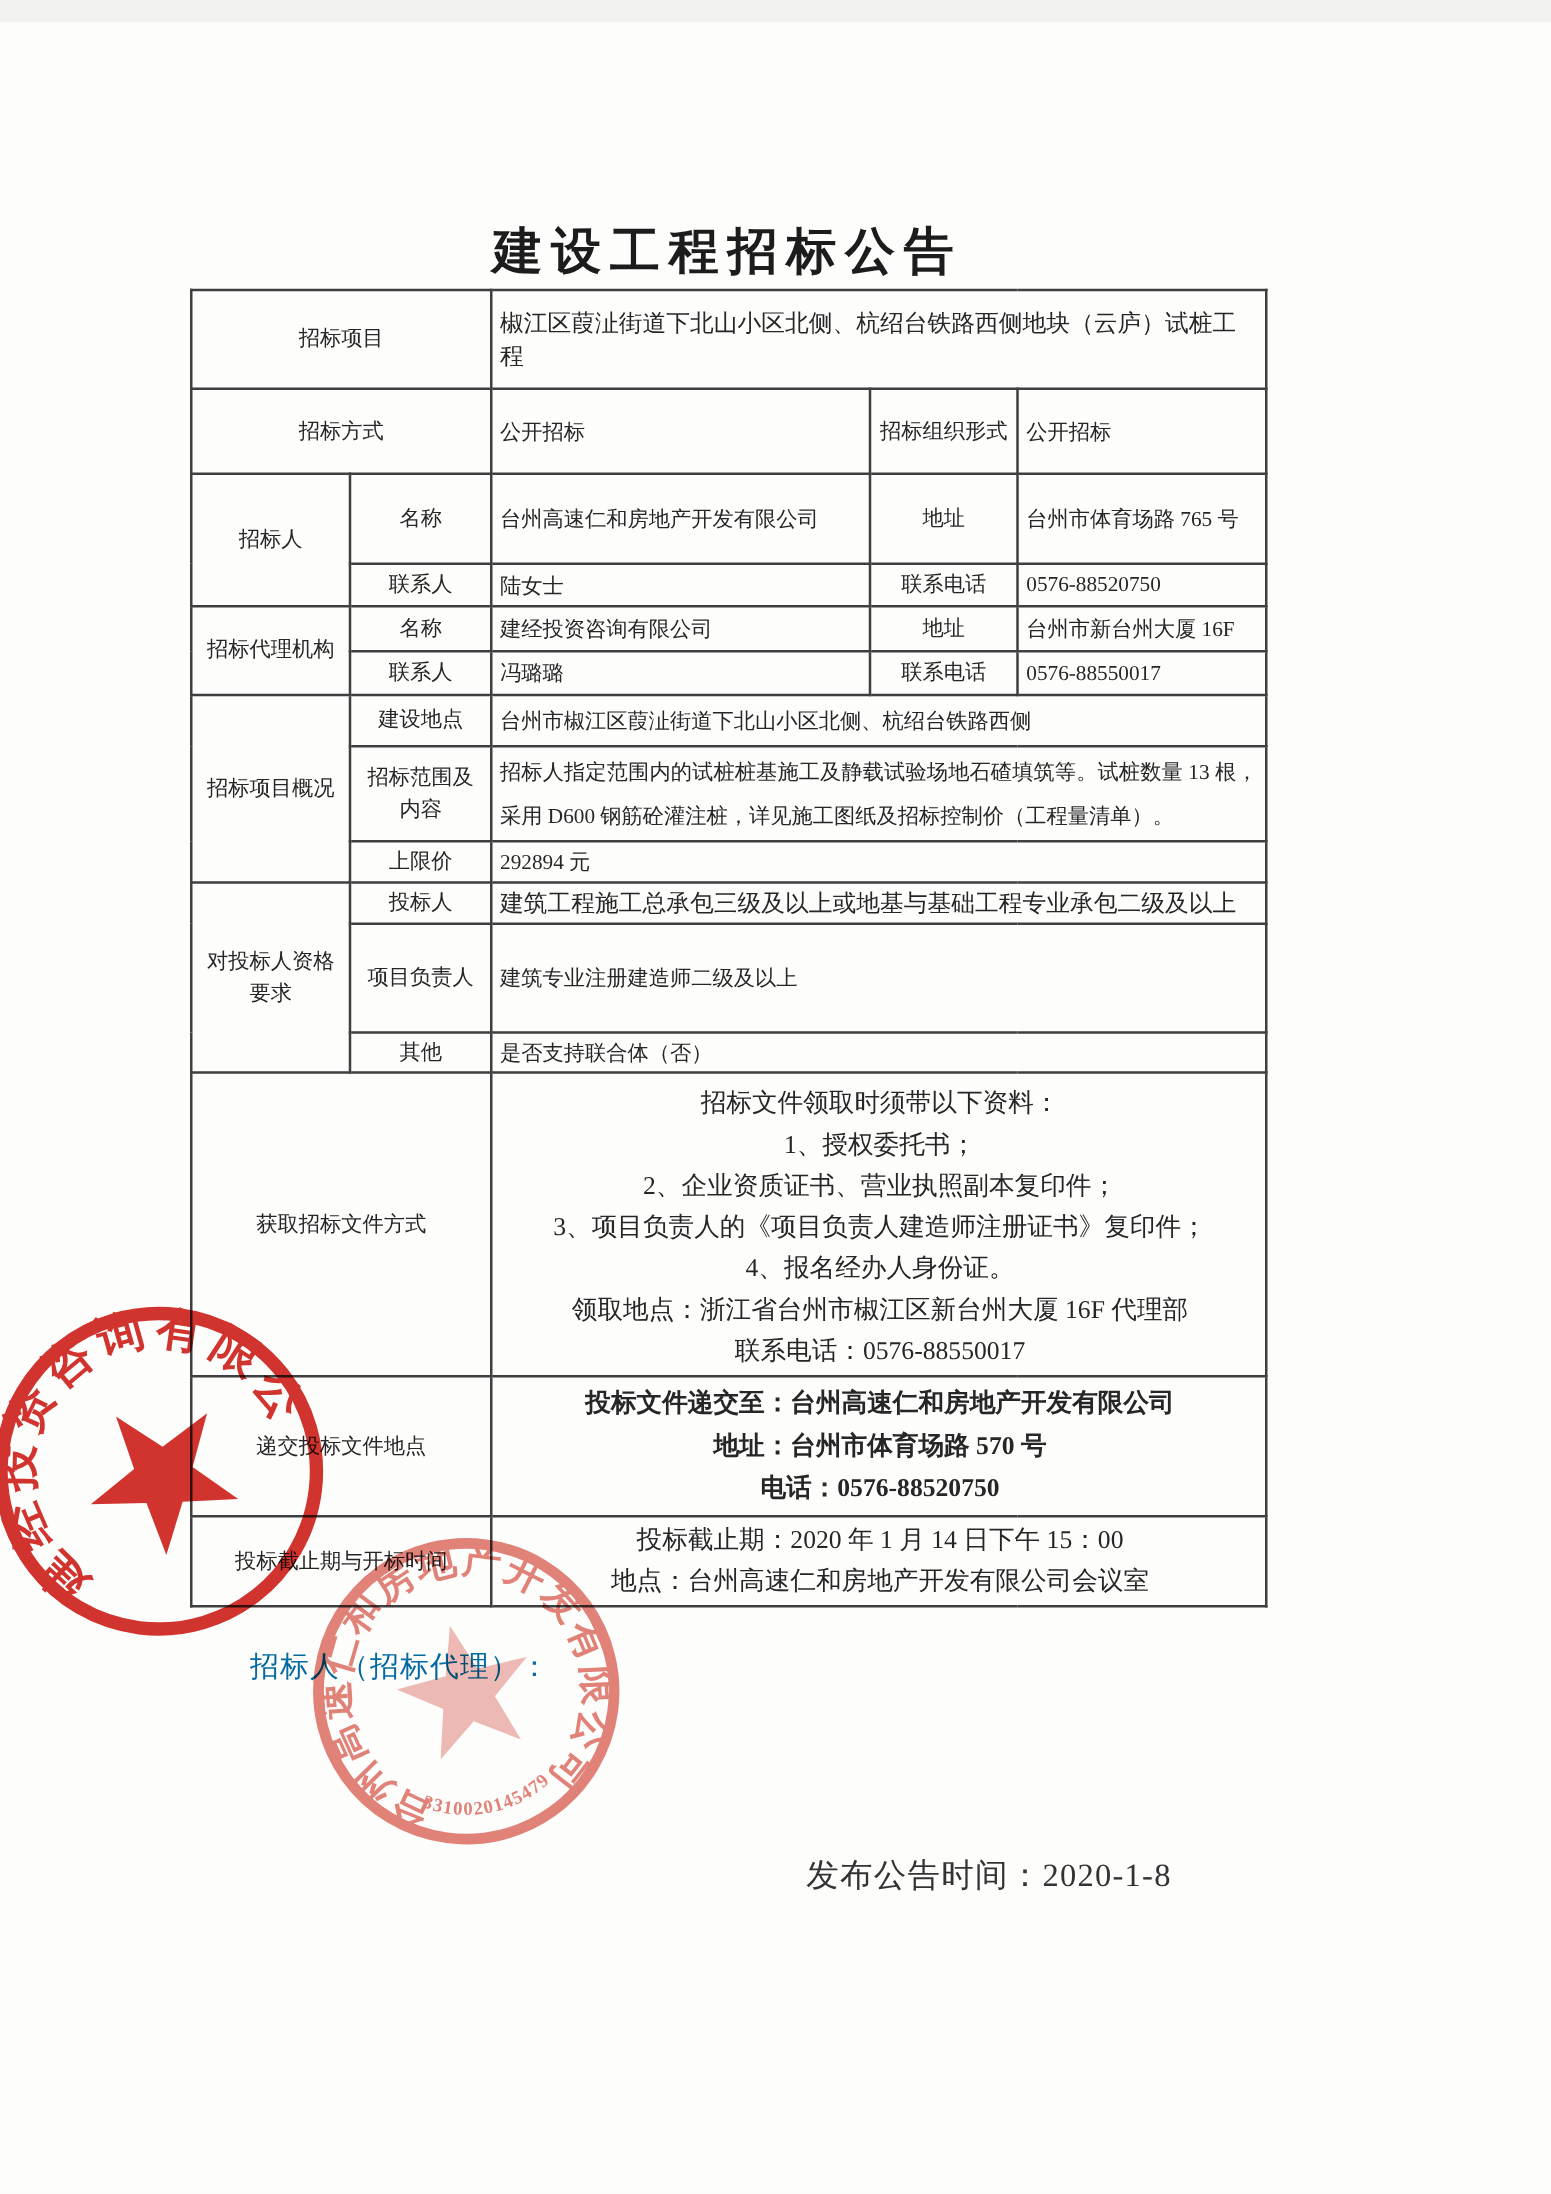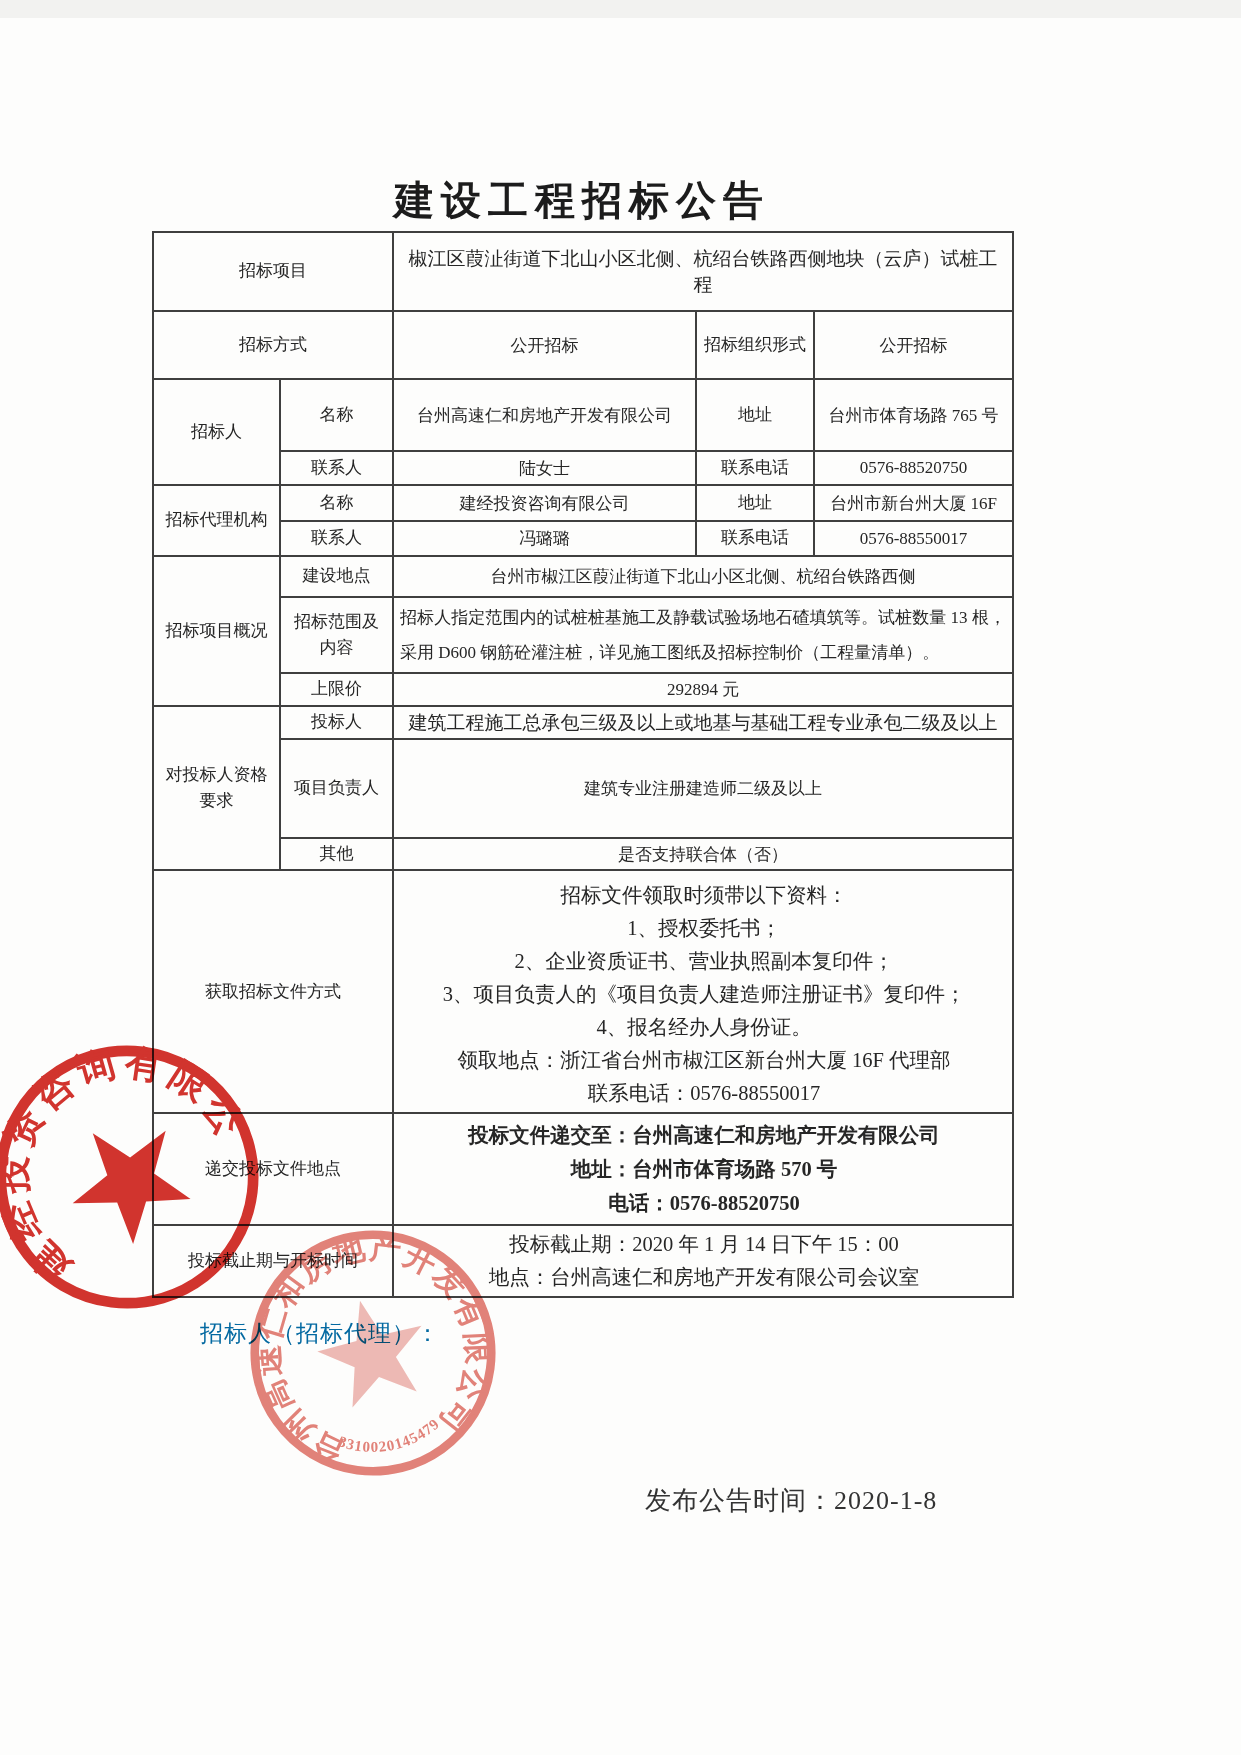--- a/index.html
+++ b/index.html
@@ -24,21 +24,21 @@
     color:#262626;
   }
   table.bid td{
     border:2px solid #3f3f3f;
     vertical-align:middle;
     font-size:17px;
     padding:2px 6px;
     overflow:hidden;
   }
   td.lab{text-align:center;line-height:1.55;}
-  td.val{text-align:center;}
+  td.val{text-align:left;}
   td.val.fit{font-size:19px;letter-spacing:0;}
   td.val.left{text-align:center;vertical-align:middle;padding-left:14px;padding-right:12px;font-size:20.5px;}
   td.val.top{vertical-align:top;padding-top:8px;}
   td.just{
     text-align:justify;text-justify:inter-ideograph;
     line-height:35px;font-size:20.5px;padding:2px 13px;
   }
   .ln{line-height:33px;white-space:nowrap;}
   .ln14{line-height:34px;font-weight:bold;}
   .ln15{line-height:33px;}
@@ -121,21 +121,21 @@
       </tr>
       <tr style="height:33px">
         <td class="lab">上限价</td>
         <td class="val" colspan="3">292894 元</td>
       </tr>
       <tr style="height:33px">
         <td class="lab" rowspan="3">对投标人资格要求</td>
         <td class="lab">投标人</td>
         <td class="val fit" colspan="3">建筑工程施工总承包三级及以上或地基与基础工程专业承包二级及以上</td>
       </tr>
-      <tr style="height:99px">
+      <tr style="height:87px">
         <td class="lab">项目负责人</td>
         <td class="val" colspan="3">建筑专业注册建造师二级及以上</td>
       </tr>
       <tr style="height:32px">
         <td class="lab">其他</td>
         <td class="val" colspan="3">是否支持联合体（否）</td>
       </tr>
       <tr style="height:232px">
         <td class="lab" colspan="2">获取招标文件方式</td>
         <td class="val left top" colspan="3">

